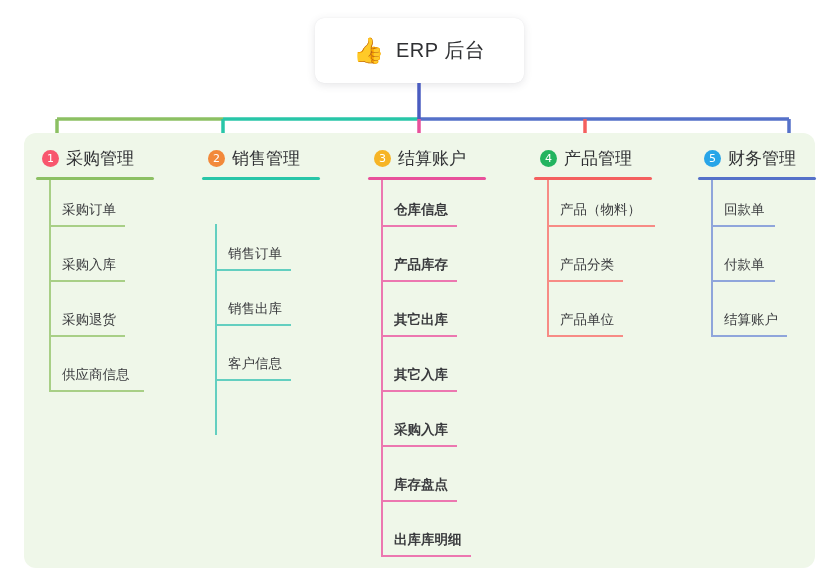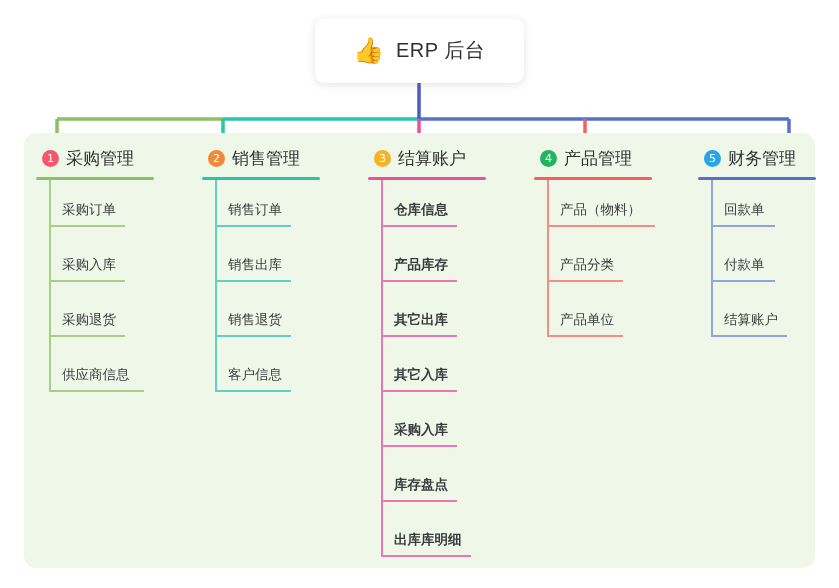--- a/index.html
+++ b/index.html
@@ -179,32 +179,28 @@
           <div class="leaf-rule" style="width: 95px; background: rgb(168, 207, 134);"></div>
         </div>
       </div>
     </div>
     <div class="column" style="left: 172px; top: 12px;">
       <div class="col-header">
         <span class="badge" style="background: rgb(242, 137, 58);">2</span>
         <span class="col-title">销售管理</span>
       </div>
       <div class="col-rule" style="width: 118px; margin-left: 6px; background: rgb(40, 198, 168);"></div>
-      <div class="col-body" style="height: 220px;">
+      <div class="col-body" style="height: 220px; margin-top: 44px;">
         <div class="spine" style="height: 211px; background: rgb(99, 207, 192);"></div>
         <div class="leaf">
           <span class="leaf-label">销售订单</span>
           <div class="leaf-rule" style="width: 76px; background: rgb(99, 207, 192);"></div>
         </div>
         <div class="leaf">
           <span class="leaf-label">销售出库</span>
-          <div class="leaf-rule" style="width: 76px; background: rgb(99, 207, 192);"></div>
-        </div>
-        <div class="leaf">
-          <span class="leaf-label">销售退货</span>
           <div class="leaf-rule" style="width: 76px; background: rgb(99, 207, 192);"></div>
         </div>
         <div class="leaf">
           <span class="leaf-label">客户信息</span>
           <div class="leaf-rule" style="width: 76px; background: rgb(99, 207, 192);"></div>
         </div>
       </div>
     </div>
     <div class="column" style="left: 338px; top: 12px;">
       <div class="col-header">

